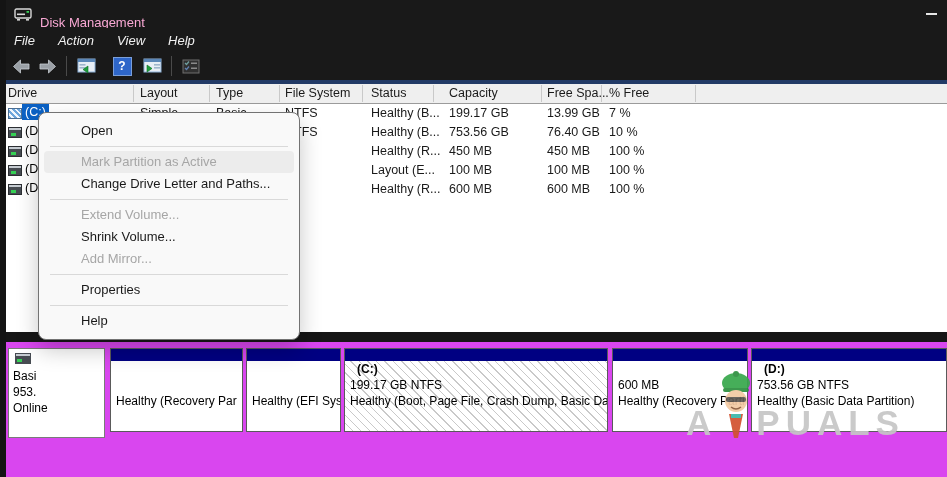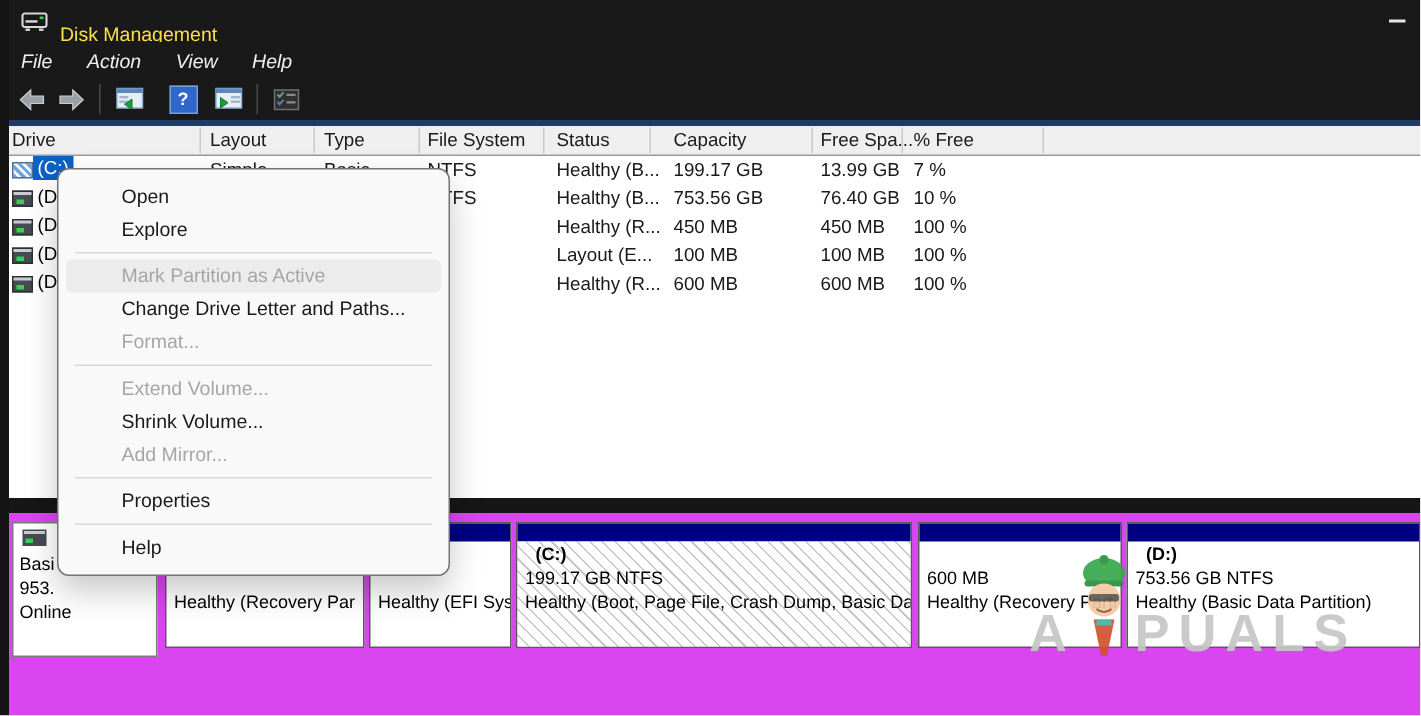--- a/index.html
+++ b/index.html
@@ -3,21 +3,21 @@
 <meta charset="utf-8">
 <style>
   html,body{margin:0;padding:0;background:#ffffff;}
   #screen{
     position:relative;width:947px;height:477px;overflow:hidden;
     font-family:"Liberation Sans", sans-serif;background:#ffffff;
     -webkit-font-smoothing:antialiased;
   }
   
   .titlebar{position:absolute;left:0;top:0;width:947px;height:28px;background:#191919;display:flex;align-items:center;}
-  .title-text{color:#fde047;font-size:13px;margin-left:8px;margin-top:16px;}
+  .title-text{color:#f9a8d4;font-size:13px;margin-left:8px;margin-top:16px;}
   .app-icon{margin-left:14px;display:flex;align-items:center;}
   .min-btn{position:absolute;left:916px;top:0;width:31px;height:28px;display:flex;align-items:center;justify-content:center;}
   .min-glyph{width:11px;height:2px;background:#e6e6e6;}
   .menubar{position:absolute;left:0;top:28px;width:947px;height:24px;background:#191919;display:flex;align-items:center;}
   .menu-item{color:#f0f0f0;font-size:13px;padding:3px 9px;margin-left:5px;border-radius:3px;font-style:italic;}
   .toolbar{position:absolute;left:0;top:52px;width:947px;height:28px;background:#191919;display:flex;align-items:center;}
   .tb-sep{width:1px;height:20px;background:#4a4a4a;margin:0 6px;}
   .tb-btn{width:24px;height:24px;display:flex;align-items:center;justify-content:center;margin:0 1px;}
   .help-box{width:17px;height:17px;background:#2e66c9;border:1px solid #7b9fd9;display:flex;align-items:center;justify-content:center;
     color:#ffffff;font-weight:bold;font-size:12px;}
@@ -287,25 +287,23 @@
         <path d="M14 37 Q19 41 24 37" stroke="#8a5a3a" stroke-width="1.4" fill="none"></path>
         <path d="M12 44 L26 44 L21 68 L17 68 Z" fill="#d2512e"></path>
         <rect x="14" y="44" width="10" height="4" fill="#3bb6a8"></rect>
       </svg>
     </span>
     <span class="wm-letter">PUALS</span>
   </div>
 
   <div class="ctx" id="context-menu">
       <div class="ctx-item">Open</div>
-      <div class="ctx-item">Explore</div>
       <div class="ctx-sep"></div>
       <div class="ctx-item disabled hovered">Mark Partition as Active</div>
       <div class="ctx-item">Change Drive Letter and Paths...</div>
-      <div class="ctx-item disabled">Format...</div>
       <div class="ctx-sep"></div>
       <div class="ctx-item disabled">Extend Volume...</div>
       <div class="ctx-item">Shrink Volume...</div>
       <div class="ctx-item disabled">Add Mirror...</div>
       <div class="ctx-sep"></div>
       <div class="ctx-item">Properties</div>
       <div class="ctx-sep"></div>
       <div class="ctx-item">Help</div>
     </div>
 

